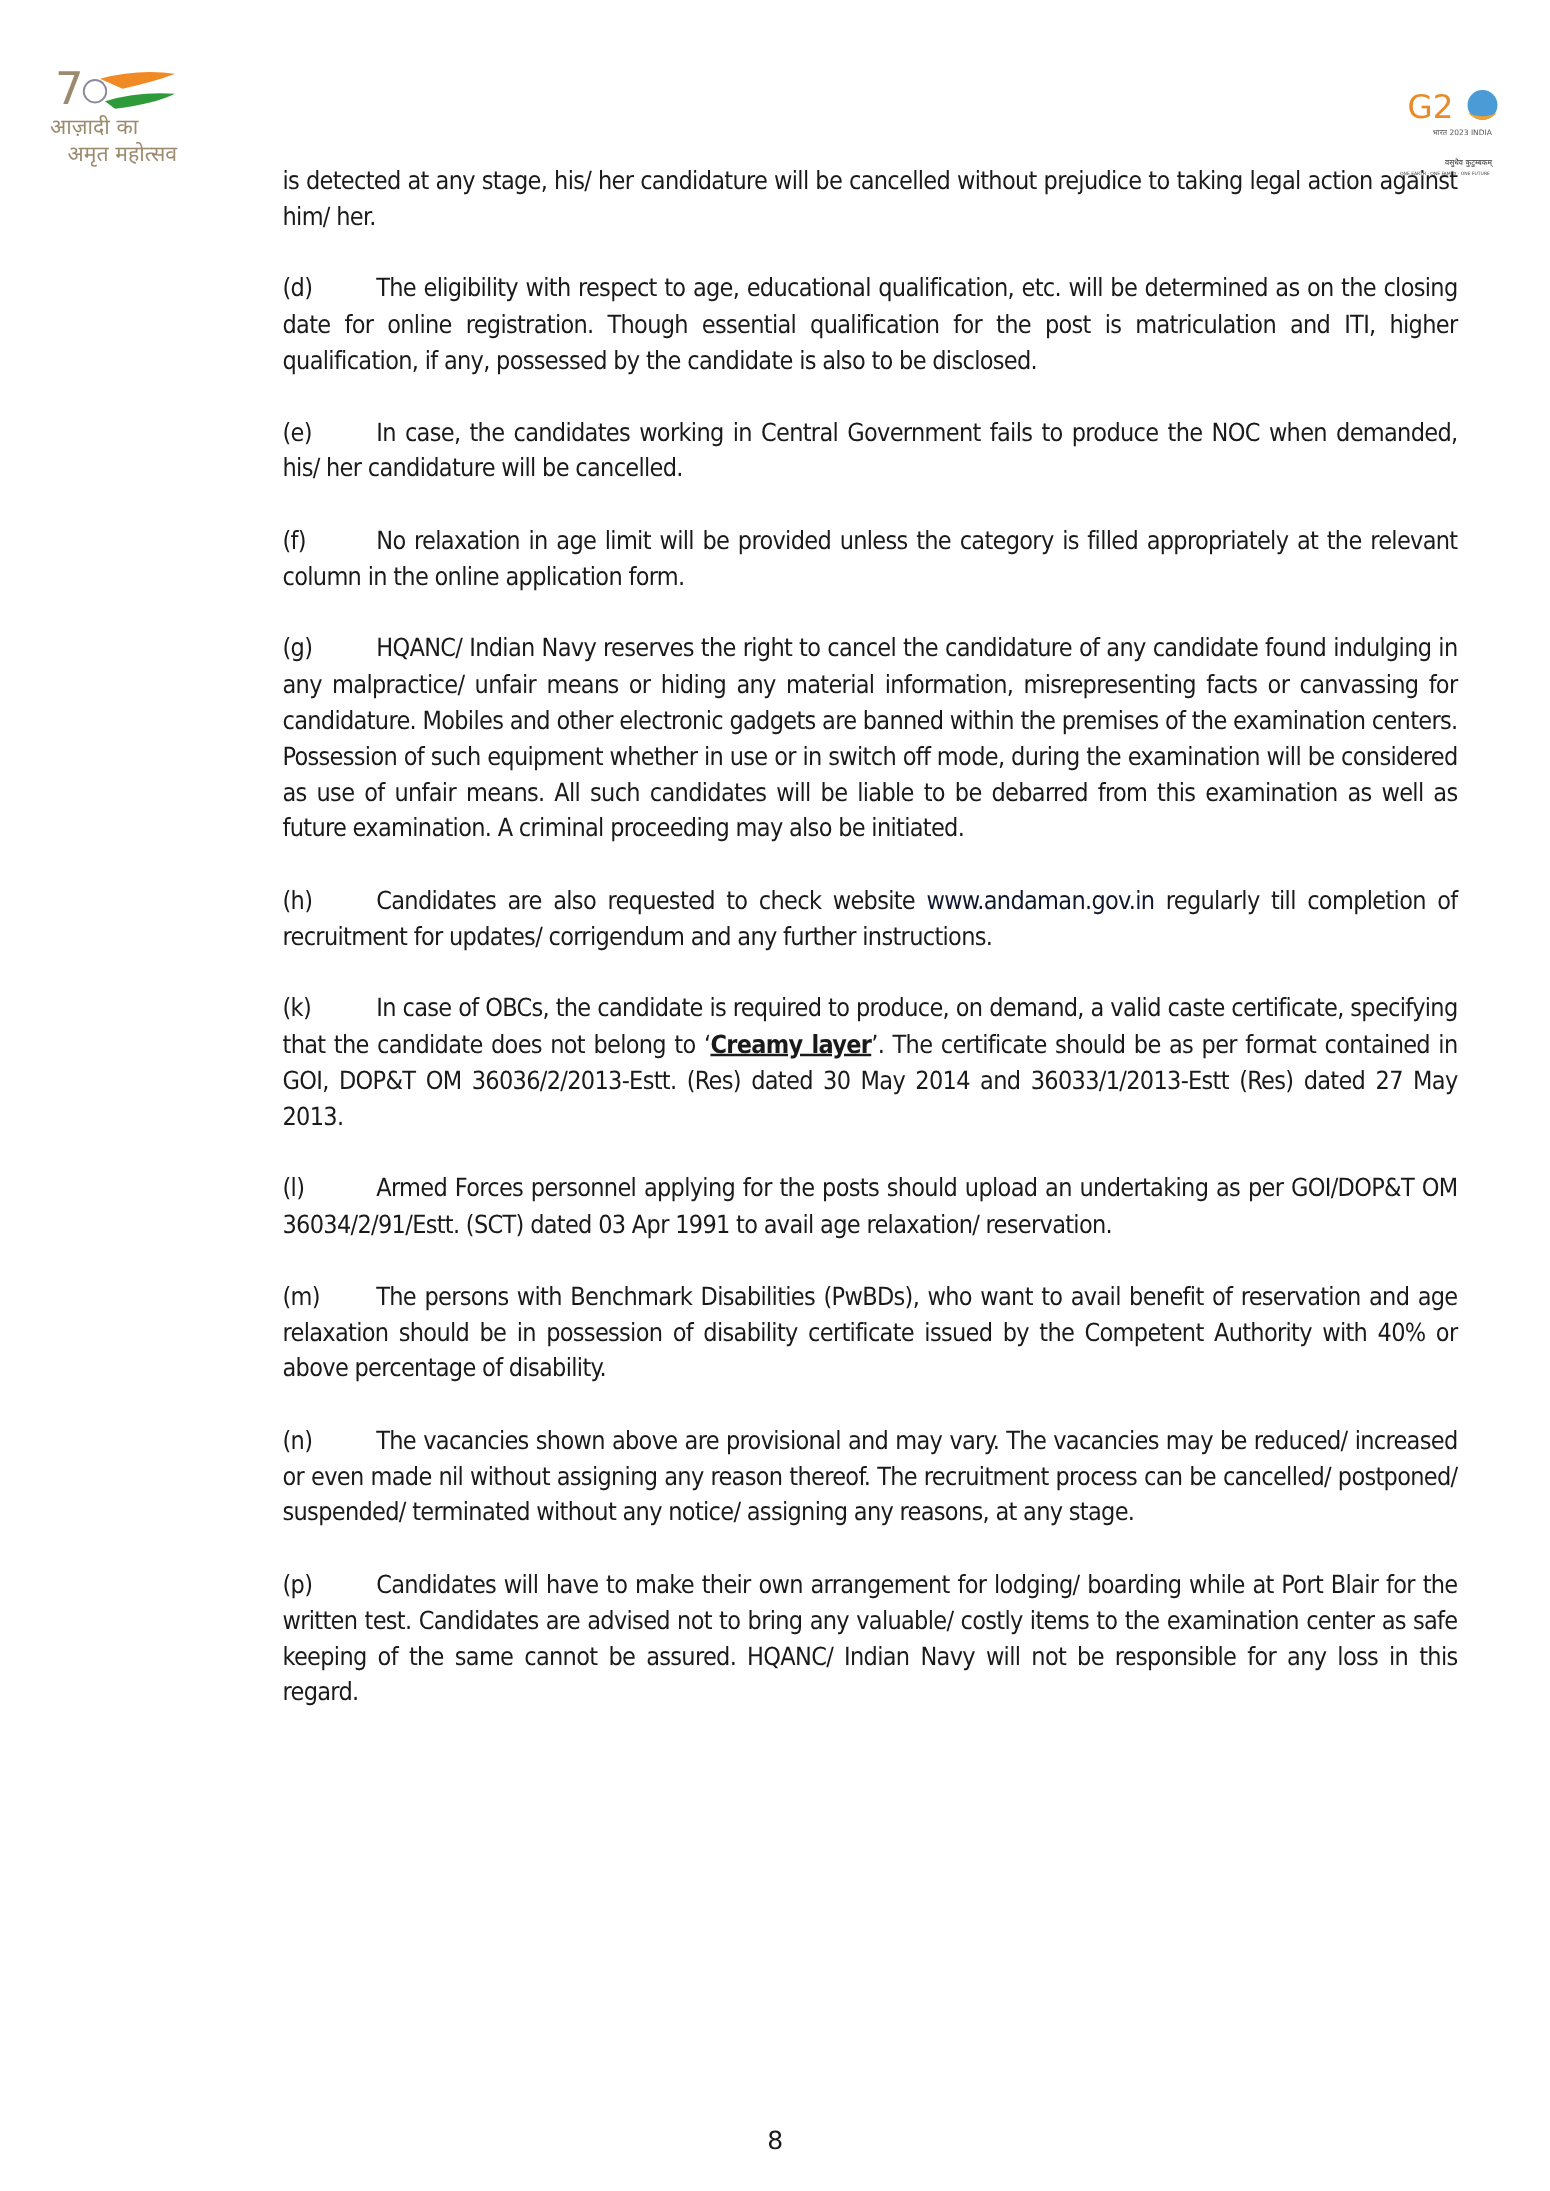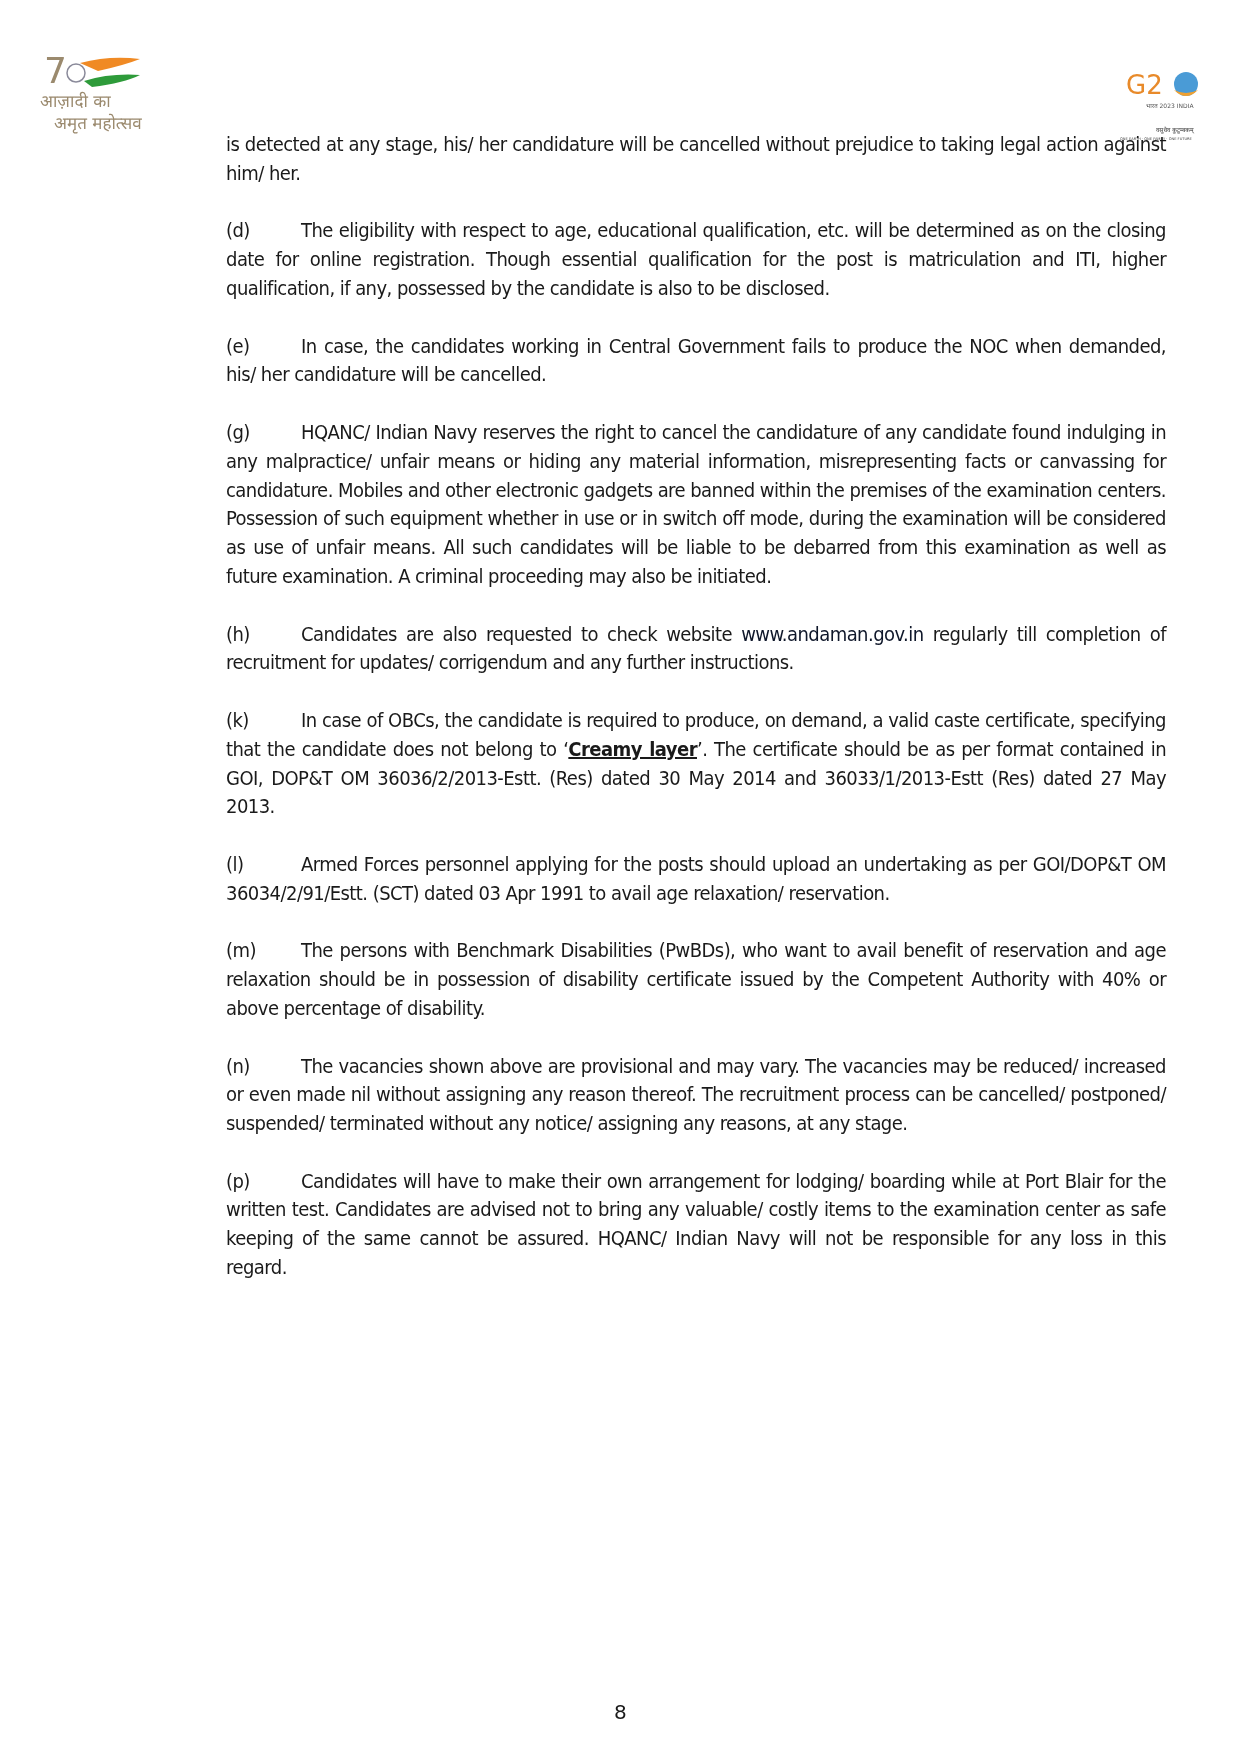--- a/index.html
+++ b/index.html
@@ -41,20 +41,21 @@
   </svg>
 </div>
 
 <div class="content">
   <p class="para"><span>is detected at any stage, his/ her candidature will be cancelled without prejudice to taking legal action against him/ her.</span></p>
 
   <p class="para"><span class="lbl">(d)</span><span>The eligibility with respect to age, educational qualification, etc. will be determined as on the closing date for online registration. Though essential qualification for the post is matriculation and ITI, higher qualification, if any, possessed by the candidate is also to be disclosed.</span></p>
 
   <p class="para"><span class="lbl">(e)</span><span>In case, the candidates working in Central Government fails to produce the NOC when demanded, his/ her candidature will be cancelled.</span></p>
 
+  <p class="para"><span class="lbl">(f)</span><span>No relaxation in age limit will be provided unless the category is filled appropriately at the relevant column in the online application form.</span></p>
 
   <p class="para"><span class="lbl">(g)</span><span>HQANC/ Indian Navy reserves the right to cancel the candidature of any candidate found indulging in any malpractice/ unfair means or hiding any material information, misrepresenting facts or canvassing for candidature. Mobiles and other electronic gadgets are banned within the premises of the examination centers. Possession of such equipment whether in use or in switch off mode, during the examination will be considered as use of unfair means. All such candidates will be liable to be debarred from this examination as well as future examination. A criminal proceeding may also be initiated.</span></p>
 
   <p class="para"><span class="lbl">(h)</span><span>Candidates are also requested to check website </span><span class="link">www.andaman.gov.in</span><span> regularly till completion of recruitment for updates/ corrigendum and any further instructions.</span></p>
 
 
   <p class="para"><span class="lbl">(k)</span><span>In case of OBCs, the candidate is required to produce, on demand, a valid caste certificate, specifying that the candidate does not belong to ‘</span><span class="bold">Creamy layer</span><span>’. The certificate should be as per format contained in GOI, DOP&amp;T OM 36036/2/2013-Estt. (Res) dated 30 May 2014 and 36033/1/2013-Estt (Res) dated 27 May 2013.</span></p>
 
   <p class="para"><span class="lbl">(l)</span><span>Armed Forces personnel applying for the posts should upload an undertaking as per GOI/DOP&amp;T OM 36034/2/91/Estt. (SCT) dated 03 Apr 1991 to avail age relaxation/ reservation.</span></p>
 

